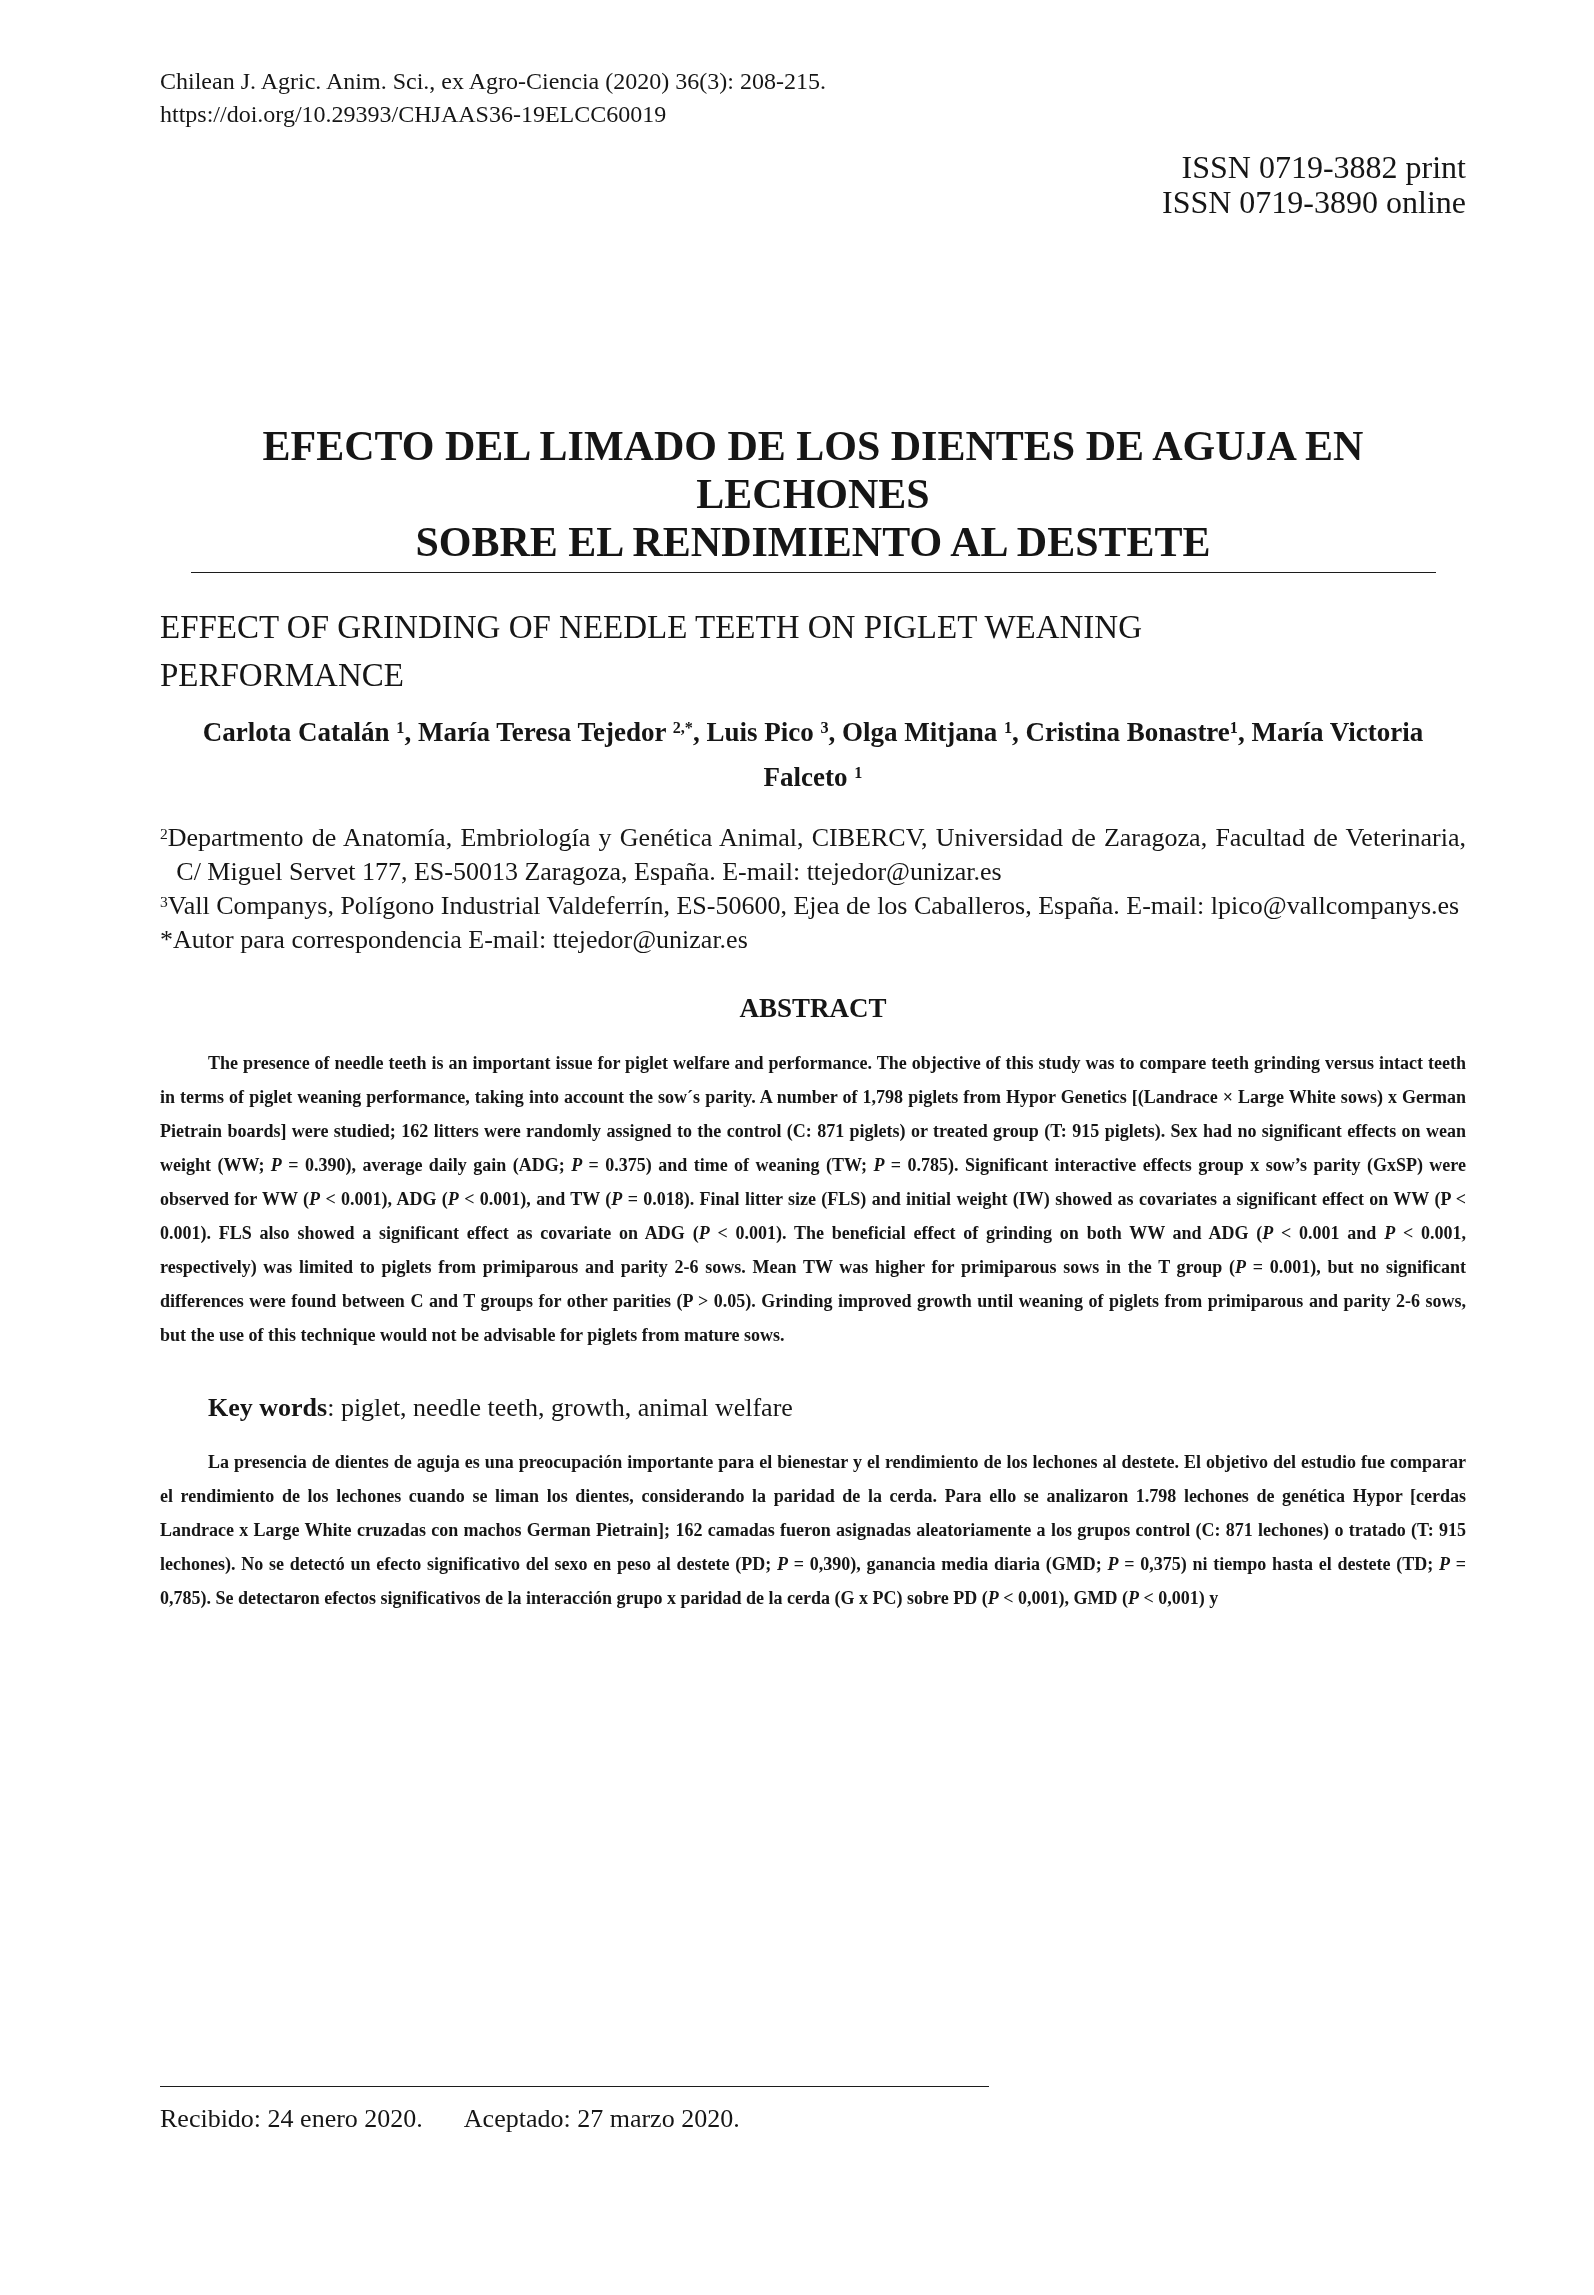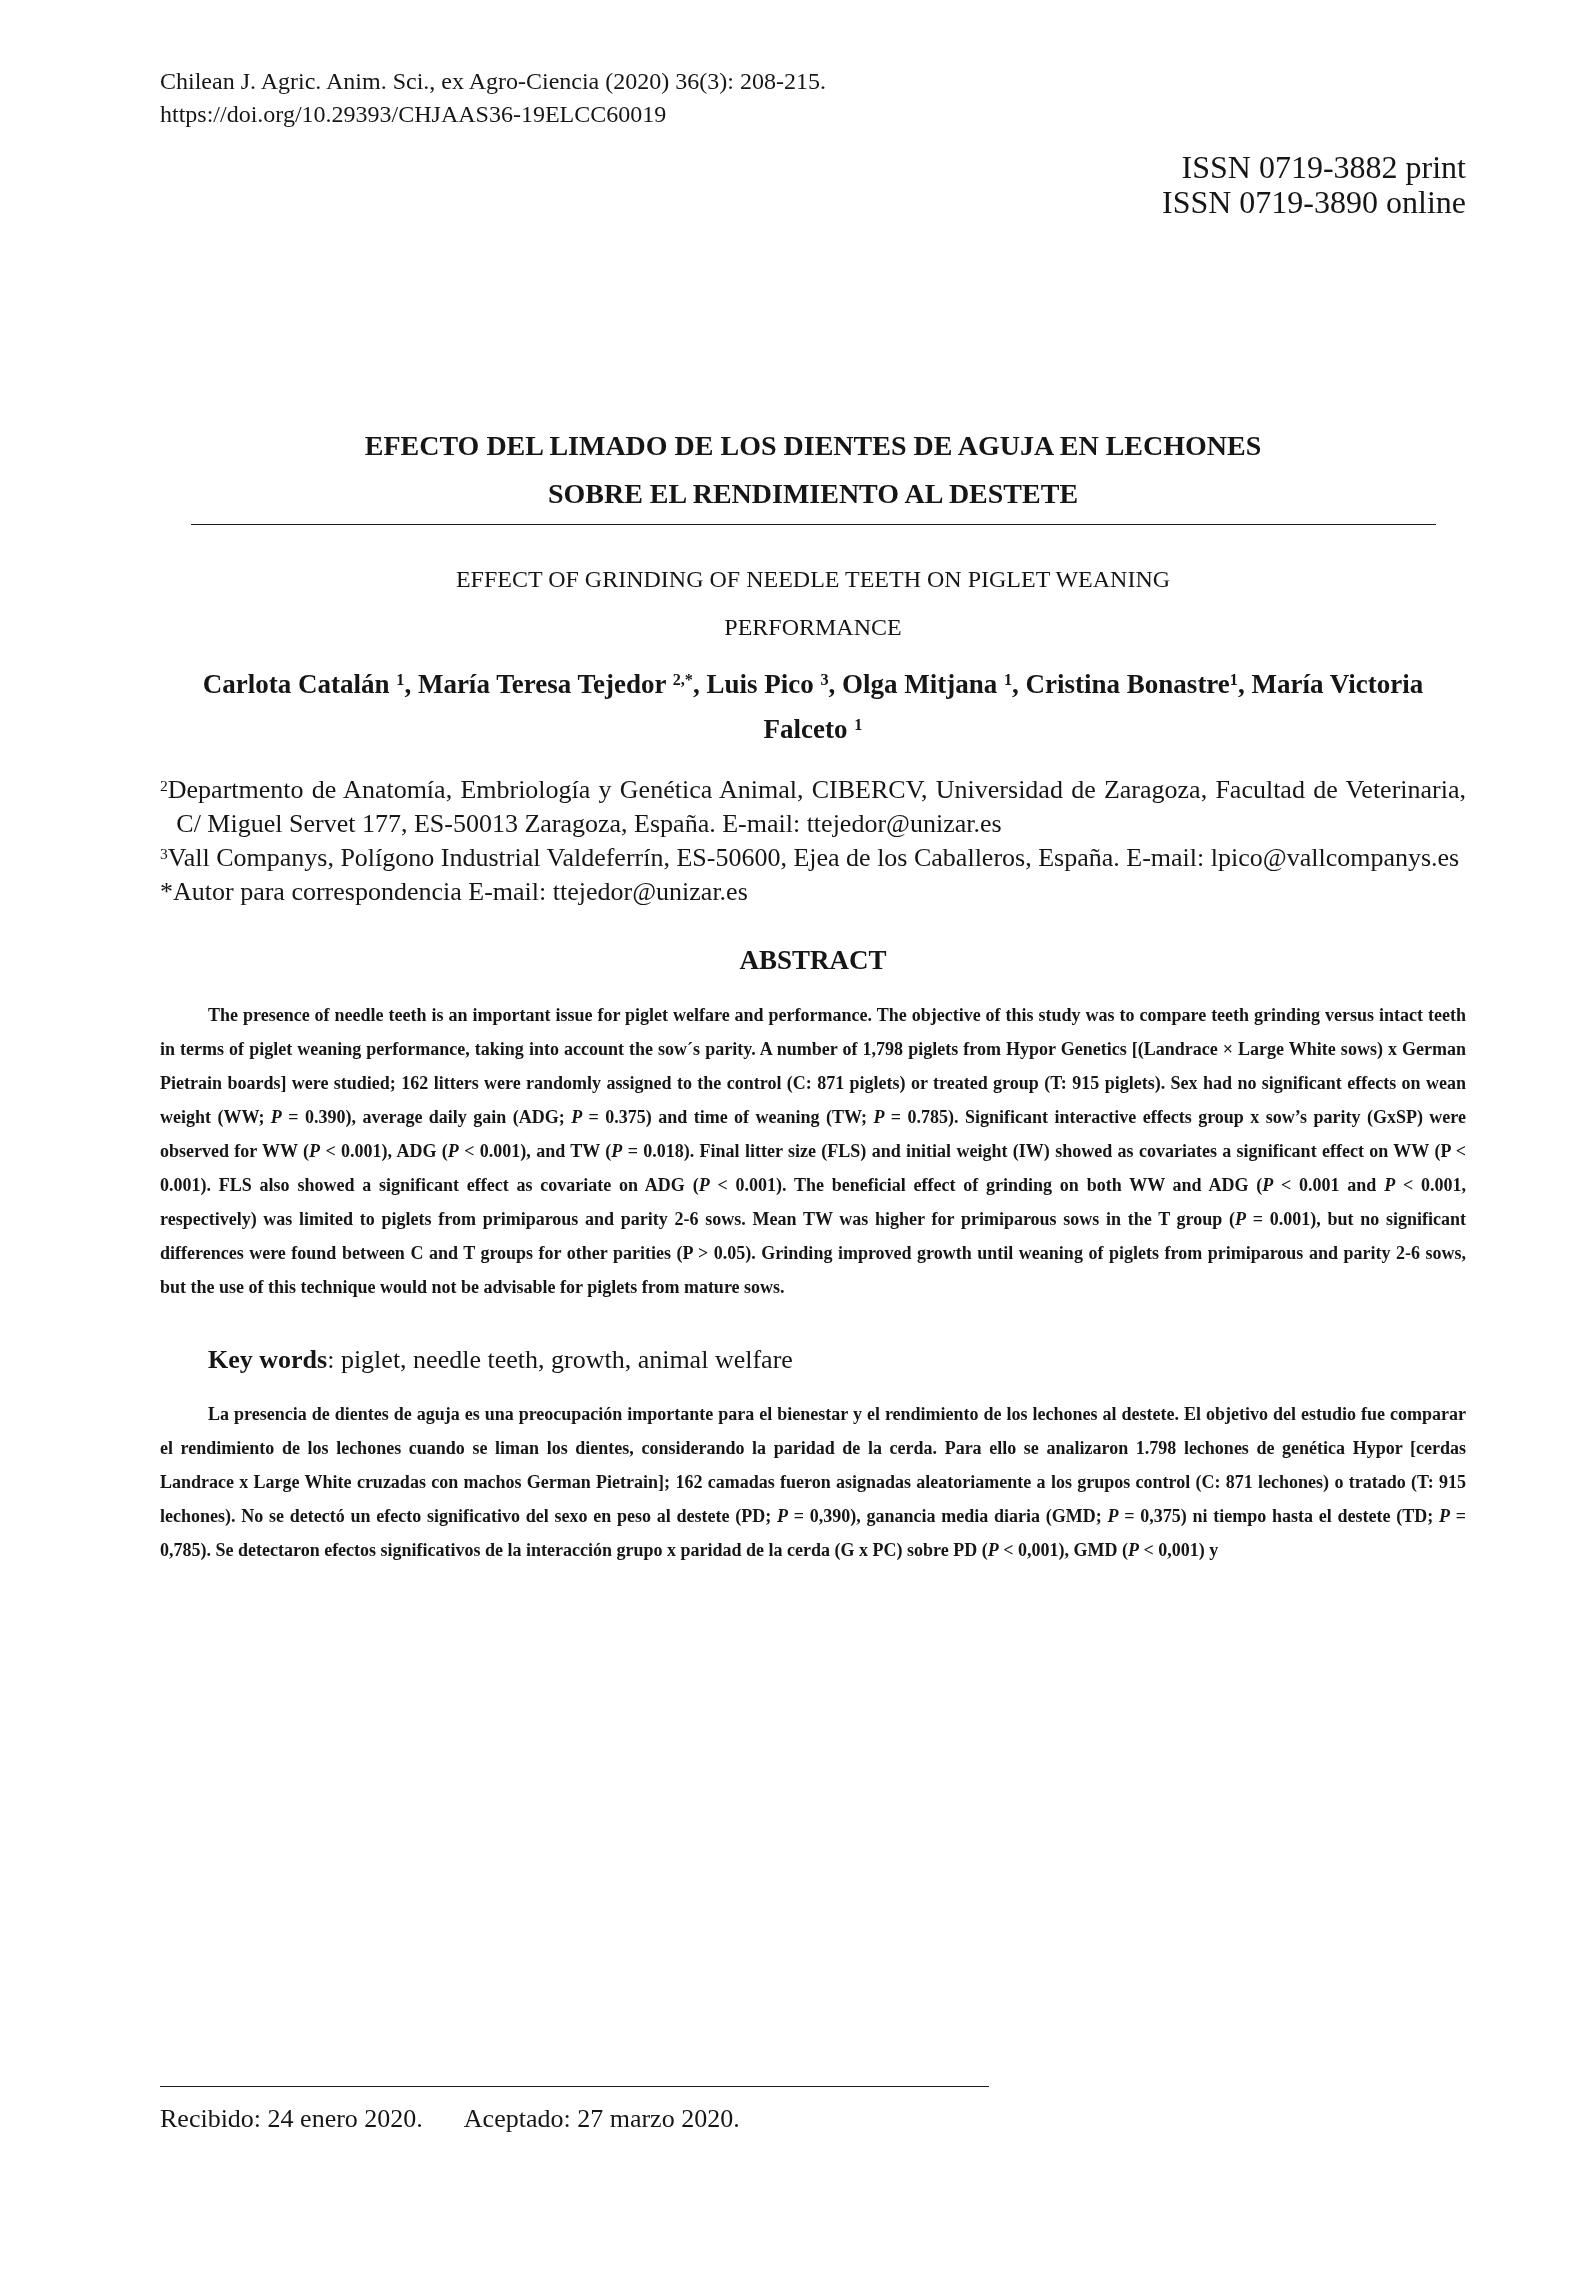--- a/index.html
+++ b/index.html
@@ -24,34 +24,34 @@
   }
   .issn-block {
     margin-top: 19.3px;
     text-align: right;
     font-size: 32px;
     line-height: 35px;
   }
   .title-es {
     margin: 202px 0 0 0;
     text-align: center;
-    font-size: 28px;
+    font-size: 42px;
     line-height: 48px;
     font-weight: 700;
   }
   .title-rule {
     border: none;
     border-top: 1.5px solid #1c1c1c;
     width: 1245px;
     margin: 6px auto 0 auto;
   }
   .title-en {
     margin: 30px 0 8px 0;
-    text-align: center;
-    font-size: 24px;
+    text-align: left;
+    font-size: 33px;
     line-height: 48px;
     font-weight: 400;
   }
   .authors {
     margin-top: 10.4px;
     text-align: center;
     font-size: 27px;
     line-height: 45px;
     font-weight: 700;
   }

